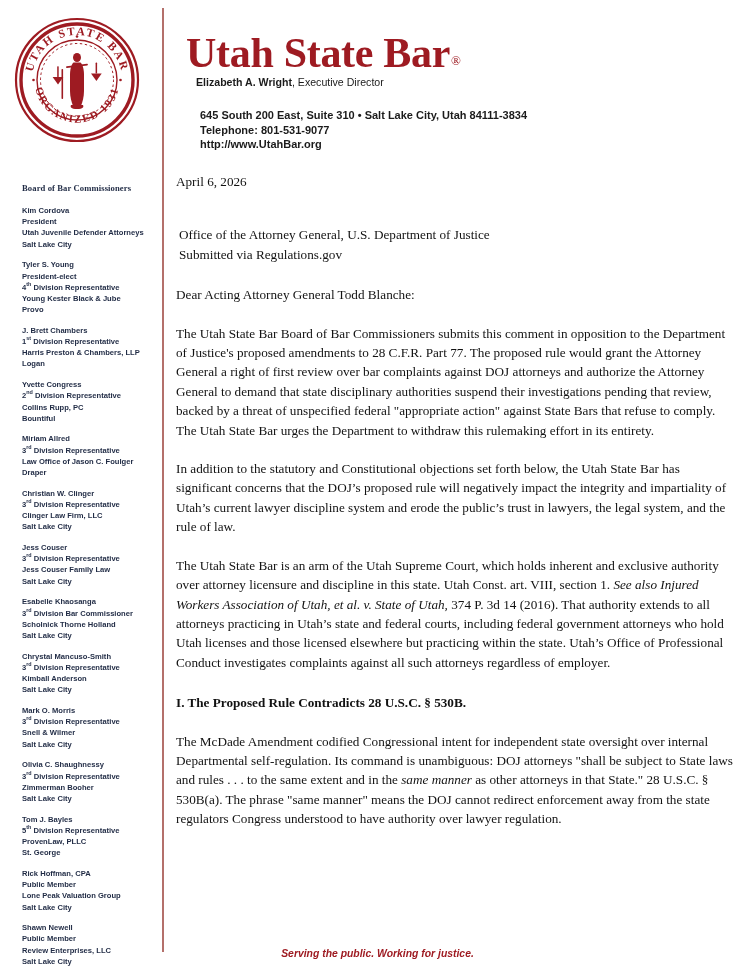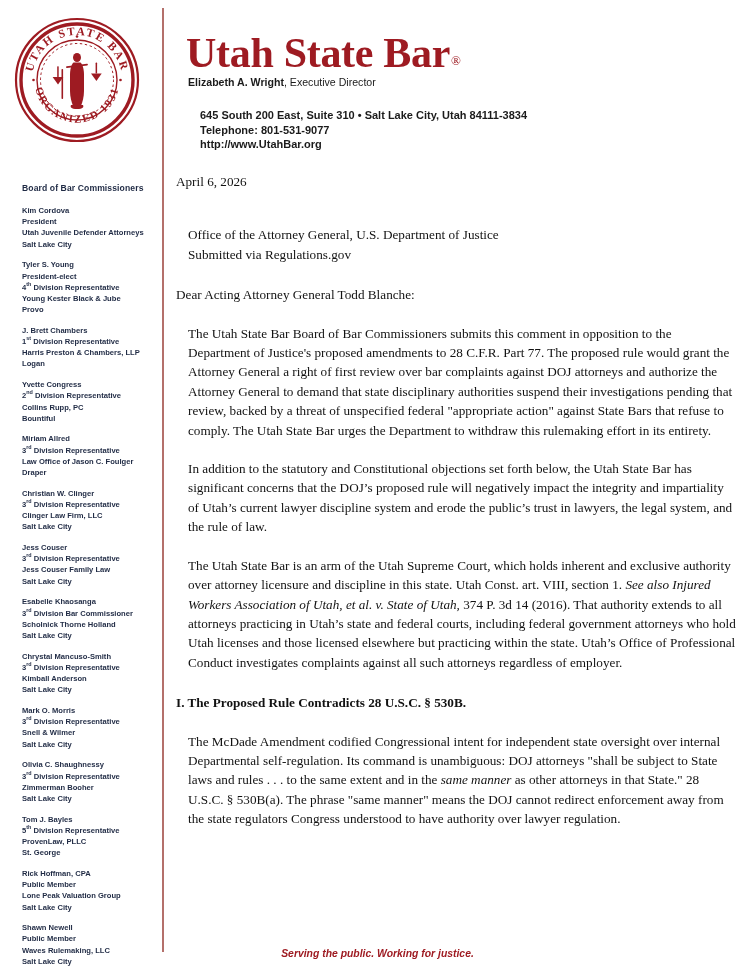--- a/index.html
+++ b/index.html
@@ -27,21 +27,21 @@
   }
   .seal-wrap {
     position:absolute; left:14px; top:17px;
     width:126px; height:126px;
   }
   .seal-wrap svg { display:block; }
 
   .board-title {
     position:absolute; left:22px; top:183px;
     width:140px;
-    font-family:Liberation Sans, sans-serif;
+    font-family:Liberation Serif, serif;
     font-size:8.6px; font-weight:bold;
     color:#1f2a44;
     letter-spacing:0.1px;
   }
 
   .commissioners {
     position:absolute; left:22px; top:205px;
     width:140px;
   }
   .commissioner { margin-bottom:9.5px; }
@@ -75,21 +75,21 @@
     letter-spacing:-0.3px;
     line-height:46px;
   }
   .logo .reg {
     font-size:13px; vertical-align:baseline;
     position:relative; top:-2px; left:1px;
     font-weight:normal;
   }
 
   .exec {
-    position:absolute; left:12px; top:76px;
+    position:absolute; left:20px; top:76px;
     font-family:"Liberation Sans", sans-serif;
     font-size:10.6px; color:#1b1b1b;
   }
   .exec b { font-weight:bold; }
 
   .contact {
     position:absolute; left:24px; top:108px;
     font-family:"Liberation Sans", sans-serif;
     font-size:11px; font-weight:bold;
     color:#1b1b1b;
@@ -98,24 +98,24 @@
 
   .letter {
     position:absolute; left:0px; top:172px;
     width:560px;
     font-family:"Liberation Serif", serif;
     font-size:13.2px;
     color:#121212;
     line-height:19.4px;
   }
   .letter .date { margin:0 0 0 0; }
-  .letter .addr { margin:34px 0 0 12px; }
+  .letter .addr { margin:34px 0 0 3px; }
   .letter .re   { margin:19px 0 0 0; }
   .letter .salut{ margin:21px 0 0 0; }
-  .letter p.body { margin:19px 0 0 12px; text-align:left; }
+  .letter p.body { margin:19px 0 0 0; text-align:left; }
   .letter h2.heading {
     margin:21px 0 0 0;
     font-size:13.2px; font-weight:bold;
     line-height:19.4px;
   }
   .letter i { font-style:italic; }
 
   
   .footer {
     position:absolute; left:0; top:948px;
@@ -246,21 +246,21 @@
         </div>
         <div class="commissioner">
           <div class="cname">Rick Hoffman, CPA</div>
           <div class="cline">Public Member</div>
           <div class="cline">Lone Peak Valuation Group</div>
           <div class="cline">Salt Lake City</div>
         </div>
         <div class="commissioner">
           <div class="cname">Shawn Newell</div>
           <div class="cline">Public Member</div>
-          <div class="cline">Waves Rulemaking, LLC</div>
+          <div class="cline">Review Enterprises, LLC</div>
           <div class="cline">Salt Lake City</div>
         </div>
       </div>
   </div>
 
   <div class="main">
 
     <div class="logo">
       <span>Utah State Bar</span><span class="reg">®</span>
     </div>

